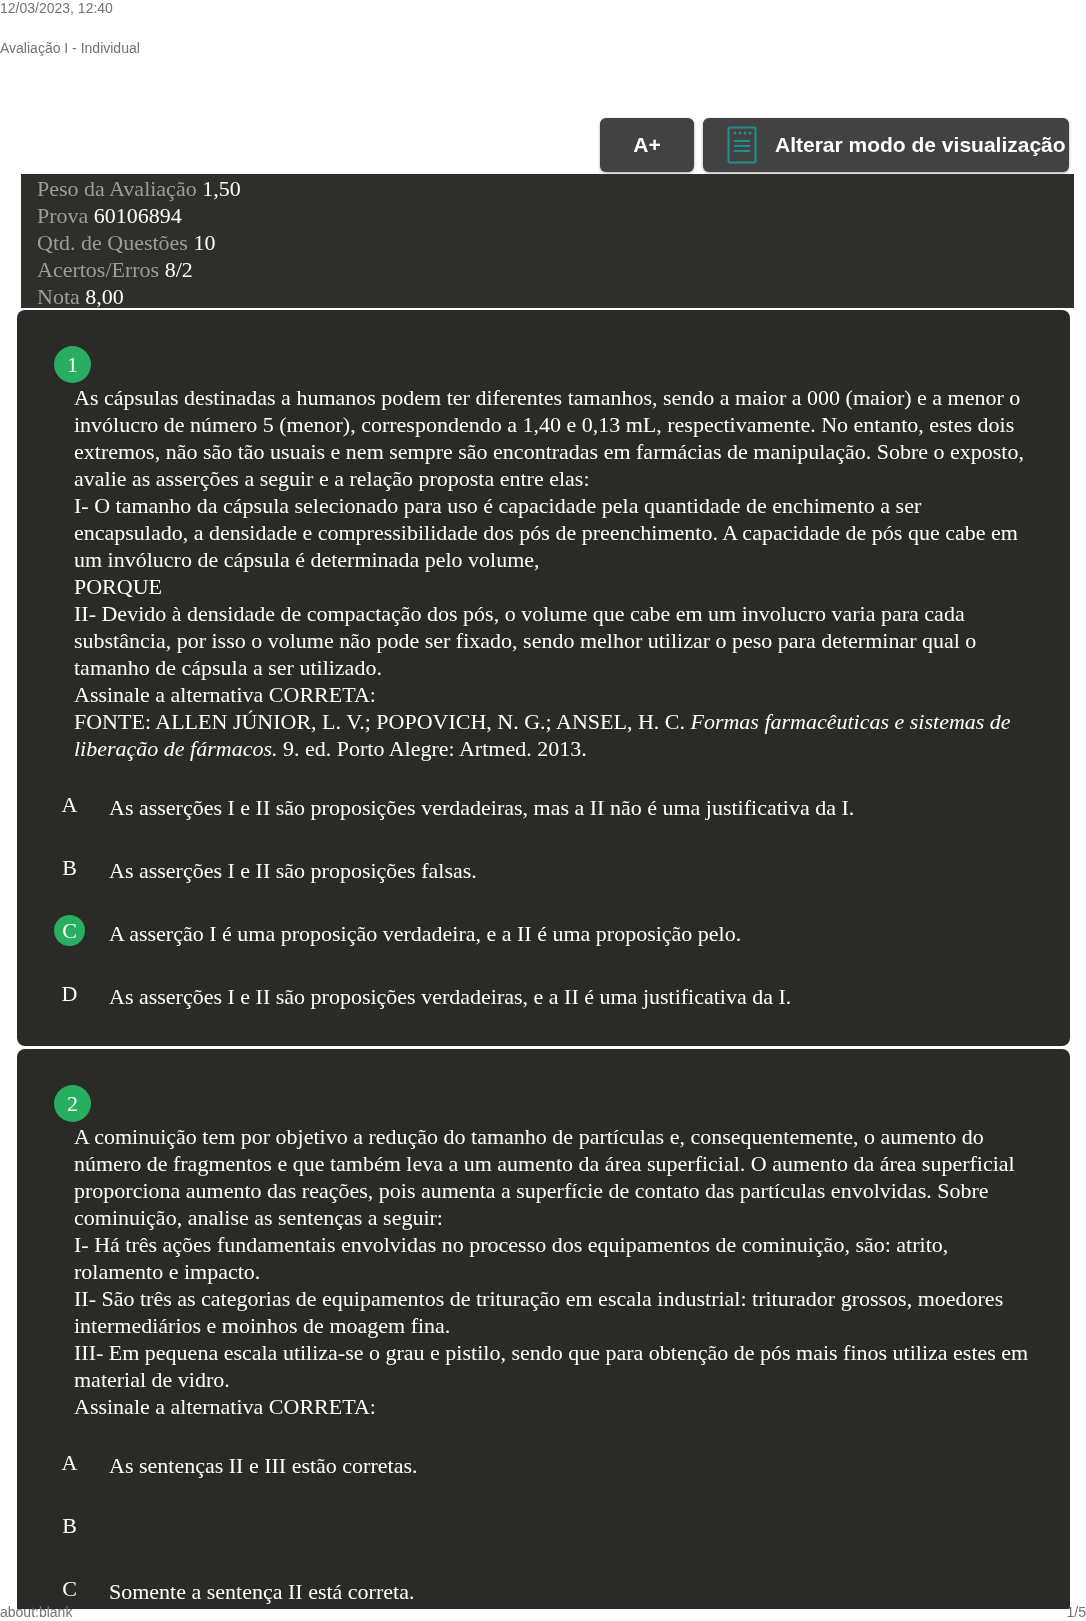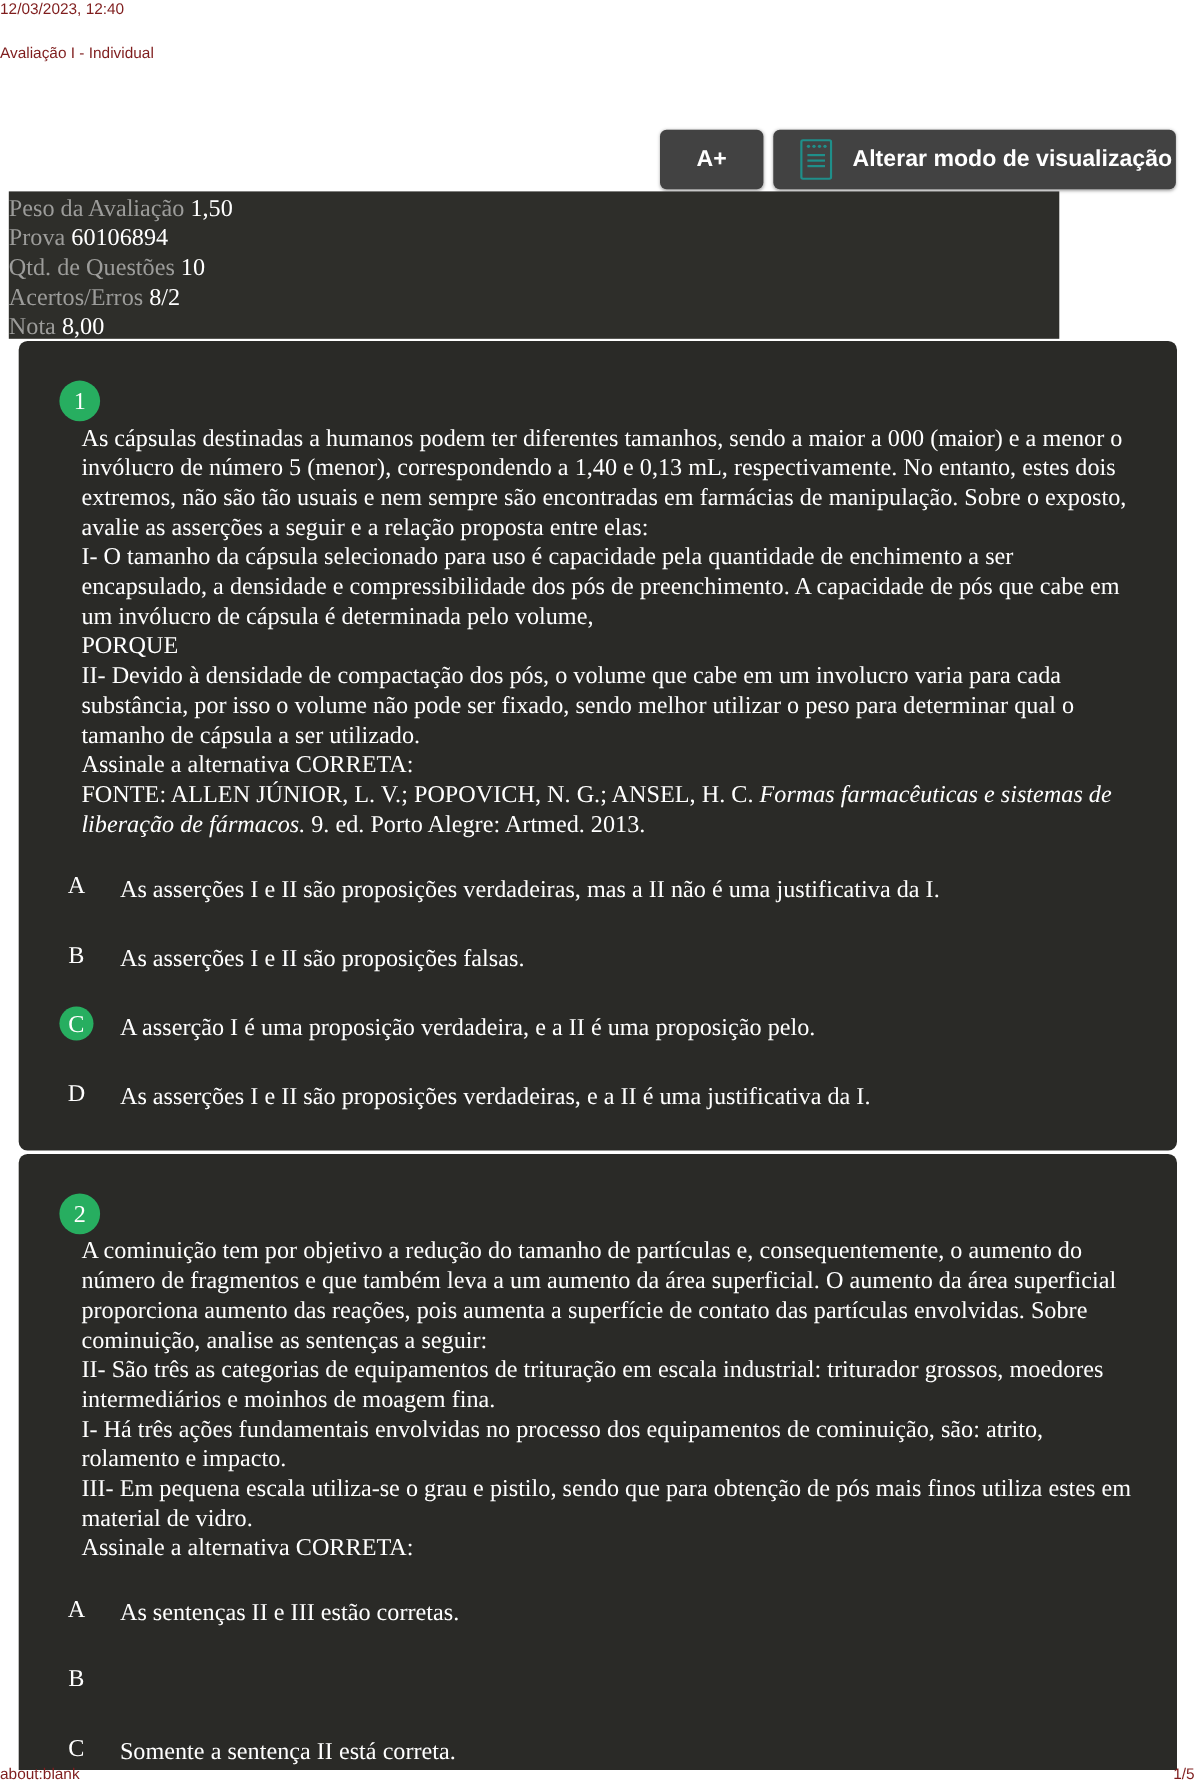--- a/index.html
+++ b/index.html
@@ -10,21 +10,21 @@
       position: relative;
       overflow: hidden;
       font-family: "Liberation Serif", serif;
     }
     .print-header, .print-footer {
       position: absolute;
       left: 0; right: 0;
       height: 16px;
       font-family: "Liberation Sans", sans-serif;
       font-size: 14px;
-      color: #7f1d1d;
+      color: #737373;
       line-height: 16px;
     }
     .print-header { top: 0; }
     .print-footer { top: 1604px; }
     .print-header .left, .print-footer .left { position: absolute; left: 0; }
     .print-header .center { position: absolute; left: 0; right: 16px; text-align: left; margin-top: 40px; }
     .print-footer .right { position: absolute; right: 0; }
 
     .toolbar {
       position: absolute;
@@ -47,28 +47,29 @@
       cursor: pointer;
     }
     .tb-btn.font-btn { width: 94px; justify-content: center; font-weight: bold; }
     .tb-btn.view-btn { width: 366px; padding-left: 24px; box-sizing: border-box; }
     .tb-btn.view-btn .icon { width: 30px; height: 38px; margin-right: 18px; display: flex; }
     .tb-btn.view-btn .label { font-weight: bold; }
 
     .summary {
       position: absolute;
       top: 174px;
-      left: 8px;
-      width: 955px;
+      left: 21px;
+      width: 1053px;
       height: 134px;
       background: #2e2e2a;
       font-size: 22px;
       line-height: 27px;
       padding-top: 1px;
       box-sizing: border-box;
+      padding-left: 16px;
     }
     .summary .row { white-space: nowrap; }
     .summary .k { color: #9c9c9a; }
     .summary .v { color: #ffffff; }
 
     .card {
       position: absolute;
       left: 17px;
       width: 1053px;
       background: #2a2a27;
@@ -196,22 +197,22 @@
       <span class="letter">D</span>
       <span class="otext">As asserções I e II são proposições verdadeiras, e a II é uma justificativa da I.</span>
     </div>
   </div>
 </div>
 
 <div class="card q2">
   <div class="qnum">2</div>
   <div class="qtext">
     <p>A cominuição tem por objetivo a redução do tamanho de partículas e, consequentemente, o aumento do número de fragmentos e que também leva a um aumento da área superficial. O aumento da área superficial proporciona aumento das reações, pois aumenta a superfície de contato das partículas envolvidas. Sobre cominuição, analise as sentenças a seguir:</p>
+    <p>I- Há três ações fundamentais envolvidas no processo dos equipamentos de cominuição, são: atrito, rolamento e impacto.</p>
     <p>II- São três as categorias de equipamentos de trituração em escala industrial: triturador grossos, moedores intermediários e moinhos de moagem fina.</p>
-    <p>I- Há três ações fundamentais envolvidas no processo dos equipamentos de cominuição, são: atrito, rolamento e impacto.</p>
     <p>III- Em pequena escala utiliza-se o grau e pistilo, sendo que para obtenção de pós mais finos utiliza estes em material de vidro.</p>
     <p>Assinale a alternativa CORRETA:</p>
   </div>
   <div class="options">
     <div class="option">
       <span class="letter">A</span>
       <span class="otext">As sentenças II e III estão corretas.</span>
     </div>
     <div class="option">
       <span class="letter">B</span>

